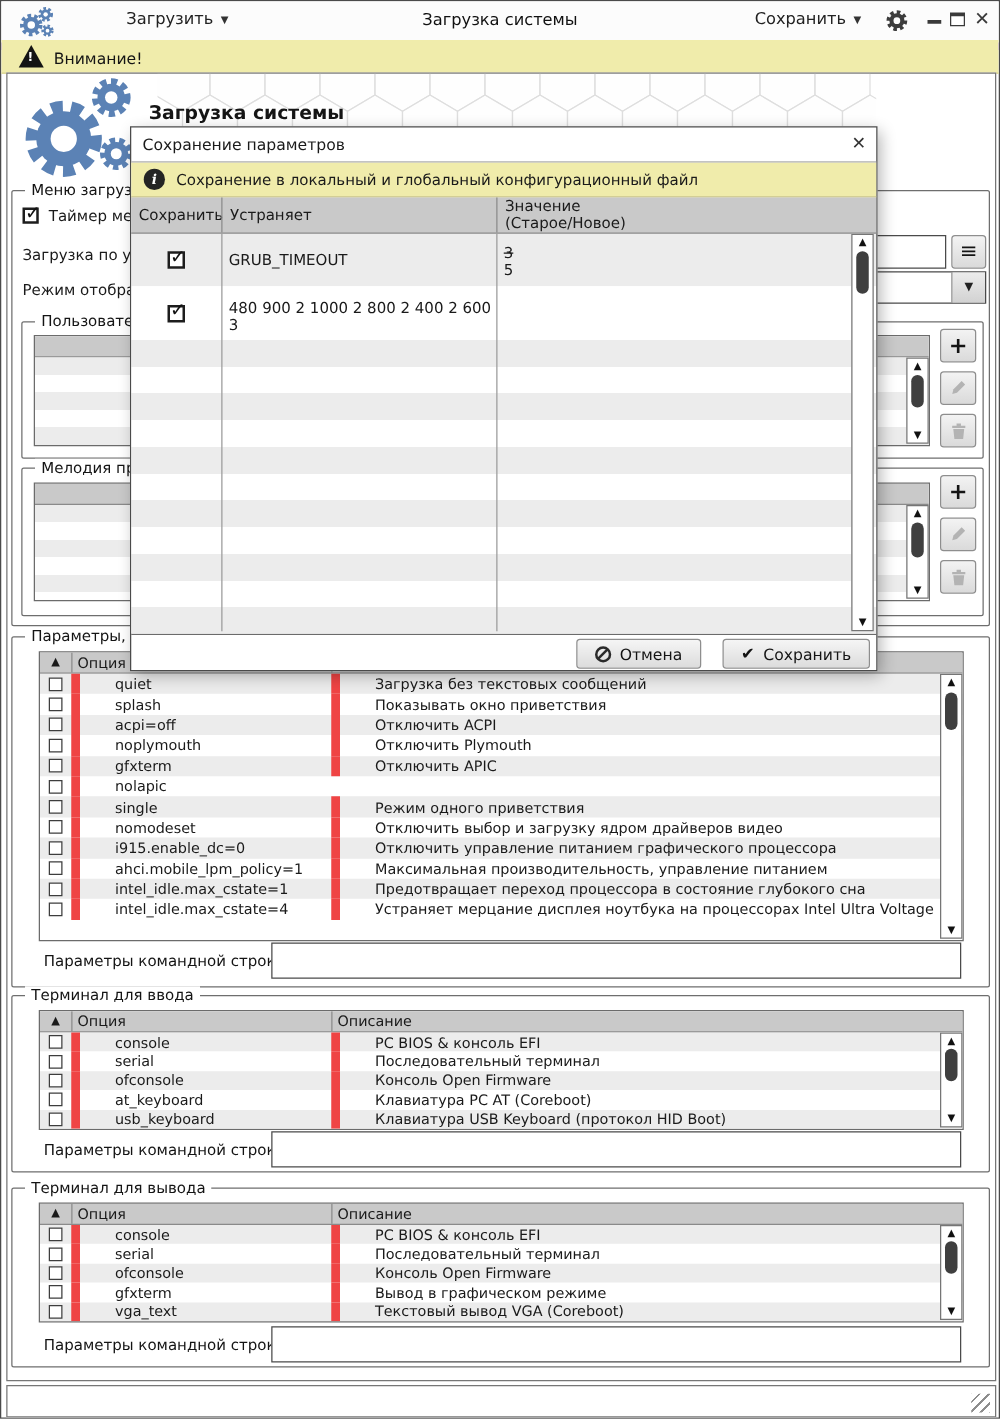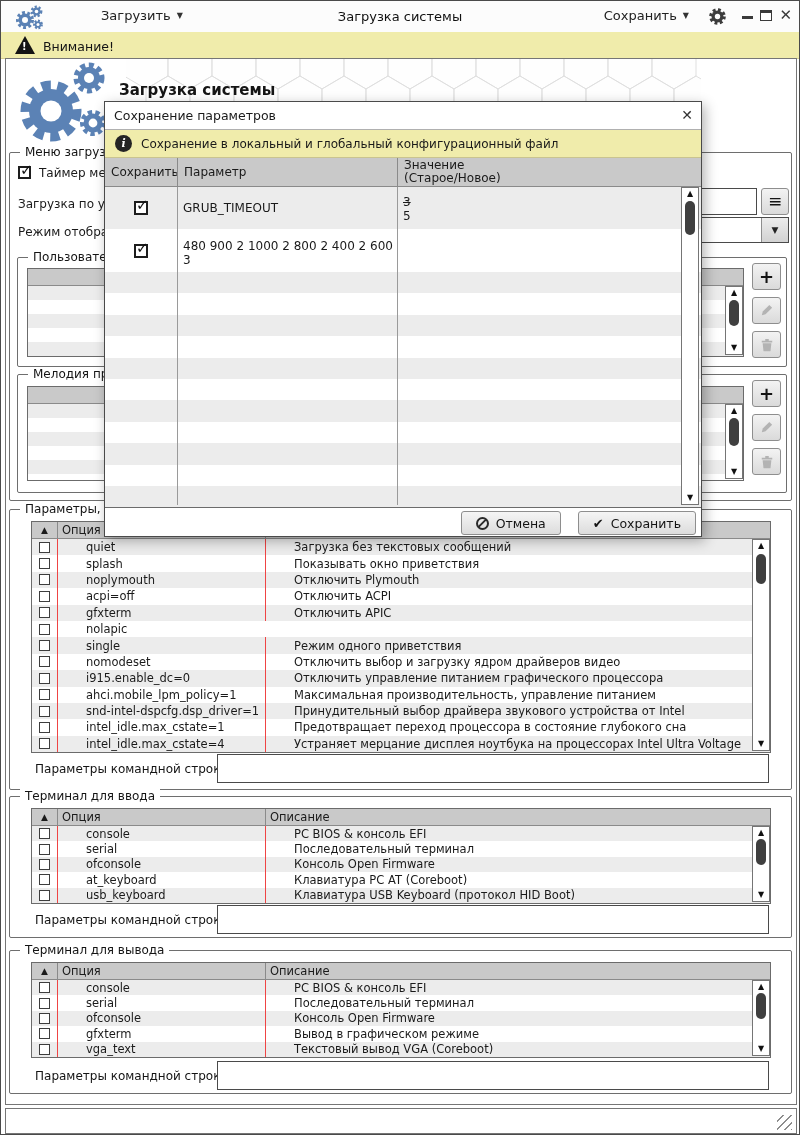--- a/index.html
+++ b/index.html
@@ -76,21 +76,21 @@
   .tbl { position:absolute; border:1px solid #6b6b6b; background:#fff; overflow:hidden; }
   .thead { display:grid; grid-template-columns:25px 208px 1fr; height:17px;
     background:#c9c9c9; border-bottom:1px solid #8a8a8a; font-size:11.5px; }
   .thead .hc { display:flex; align-items:center; padding-left:4px; overflow:hidden; }
   .thead .hc.sort { justify-content:center; padding-left:0; font-size:9px; }
   .thead .hc + .hc { border-left:1px solid #8a8a8a; }
   .trow { display:grid; grid-template-columns:25px 208px 1fr; font-size:11.5px; }
   .trow:nth-child(odd) { background:#ececec; }
   .trow .cell { display:flex; align-items:center; padding-left:4px; overflow:hidden; white-space:nowrap; }
   .trow .c-check { justify-content:center; padding-left:0; }
-  .trow .cell + .cell { border-left:1px solid #ef4444;padding-left:28px; }
+  .trow .cell + .cell { border-left:7px solid #ef4444;padding-left:28px; }
   .params-tbl .trow { height:16.4px; }
   .term-tbl .trow { height:15.4px; }
 
   
   .mini-tbl { position:absolute; border:1px solid #6b6b6b; background:#fff; overflow:hidden; }
   .mini-tbl .mhead { height:17px; background:#c9c9c9; border-bottom:1px solid #8a8a8a; position:relative; font-size:11.5px; }
   .mini-tbl .mbody { position:absolute; left:0; right:0; top:17px; bottom:0;
     background:repeating-linear-gradient(#ececec 0 14px, #ffffff 14px 28px); }
   .mini-hdr-frag { position:absolute; left:58px; top:1px; width:42px; text-align:right; }
 
@@ -330,36 +330,36 @@
       <span class="cbx"></span>
     </span>
     <span class="cell c-opt">splash</span>
     <span class="cell c-desc">Показывать окно приветствия</span>
   </div>
 
   <div class="trow">
     <span class="cell c-check">
       <span class="cbx"></span>
     </span>
+    <span class="cell c-opt">acpi=off</span>
+    <span class="cell c-desc">Отключить ACPI</span>
+  </div>
+
+  <div class="trow">
+    <span class="cell c-check">
+      <span class="cbx"></span>
+    </span>
     <span class="cell c-opt">noplymouth</span>
     <span class="cell c-desc">Отключить Plymouth</span>
   </div>
 
   <div class="trow">
     <span class="cell c-check">
       <span class="cbx"></span>
     </span>
-    <span class="cell c-opt">acpi=off</span>
-    <span class="cell c-desc">Отключить ACPI</span>
-  </div>
-
-  <div class="trow">
-    <span class="cell c-check">
-      <span class="cbx"></span>
-    </span>
     <span class="cell c-opt">gfxterm</span>
     <span class="cell c-desc">Отключить APIC</span>
   </div>
 
   <div class="trow">
     <span class="cell c-check">
       <span class="cbx"></span>
     </span>
     <span class="cell c-opt">nolapic</span>
   </div>
@@ -389,27 +389,20 @@
   </div>
 
   <div class="trow">
     <span class="cell c-check">
       <span class="cbx"></span>
     </span>
     <span class="cell c-opt">ahci.mobile_lpm_policy=1</span>
     <span class="cell c-desc">Максимальная производительность, управление питанием</span>
   </div>
 
-  <div class="trow">
-    <span class="cell c-check">
-      <span class="cbx"></span>
-    </span>
-    <span class="cell c-opt">snd-intel-dspcfg.dsp_driver=1</span>
-    <span class="cell c-desc">Принудительный выбор драйвера звукового устройства от Intel</span>
-  </div>
 
   <div class="trow">
     <span class="cell c-check">
       <span class="cbx"></span>
     </span>
     <span class="cell c-opt">intel_idle.max_cstate=1</span>
     <span class="cell c-desc">Предотвращает переход процессора в состояние глубокого сна</span>
   </div>
 
   <div class="trow">
@@ -559,21 +552,21 @@
     <div id="dlg-titlebar">
       <span>Сохранение параметров</span>
       <span id="dlg-close">✕</span>
     </div>
     <div id="dlg-infobar">
       <span class="info-circle">i</span>
       <span>Сохранение в локальный и глобальный конфигурационный файл</span>
     </div>
     <div id="dlg-thead">
       <span class="hc">Сохранить</span>
-      <span class="hc">Параметр</span>
+      <span class="hc">Устраняет</span>
       <span class="hc two-line">
         <span>Значение</span>
         <span>(Старое/Новое)</span>
       </span>
     </div>
     <div id="dlg-body">
       <div class="dlg-row" id="dlg-row-0">
         <span class="dc center">
           <span class="cb-big">
             <span class="mark">✓</span>

